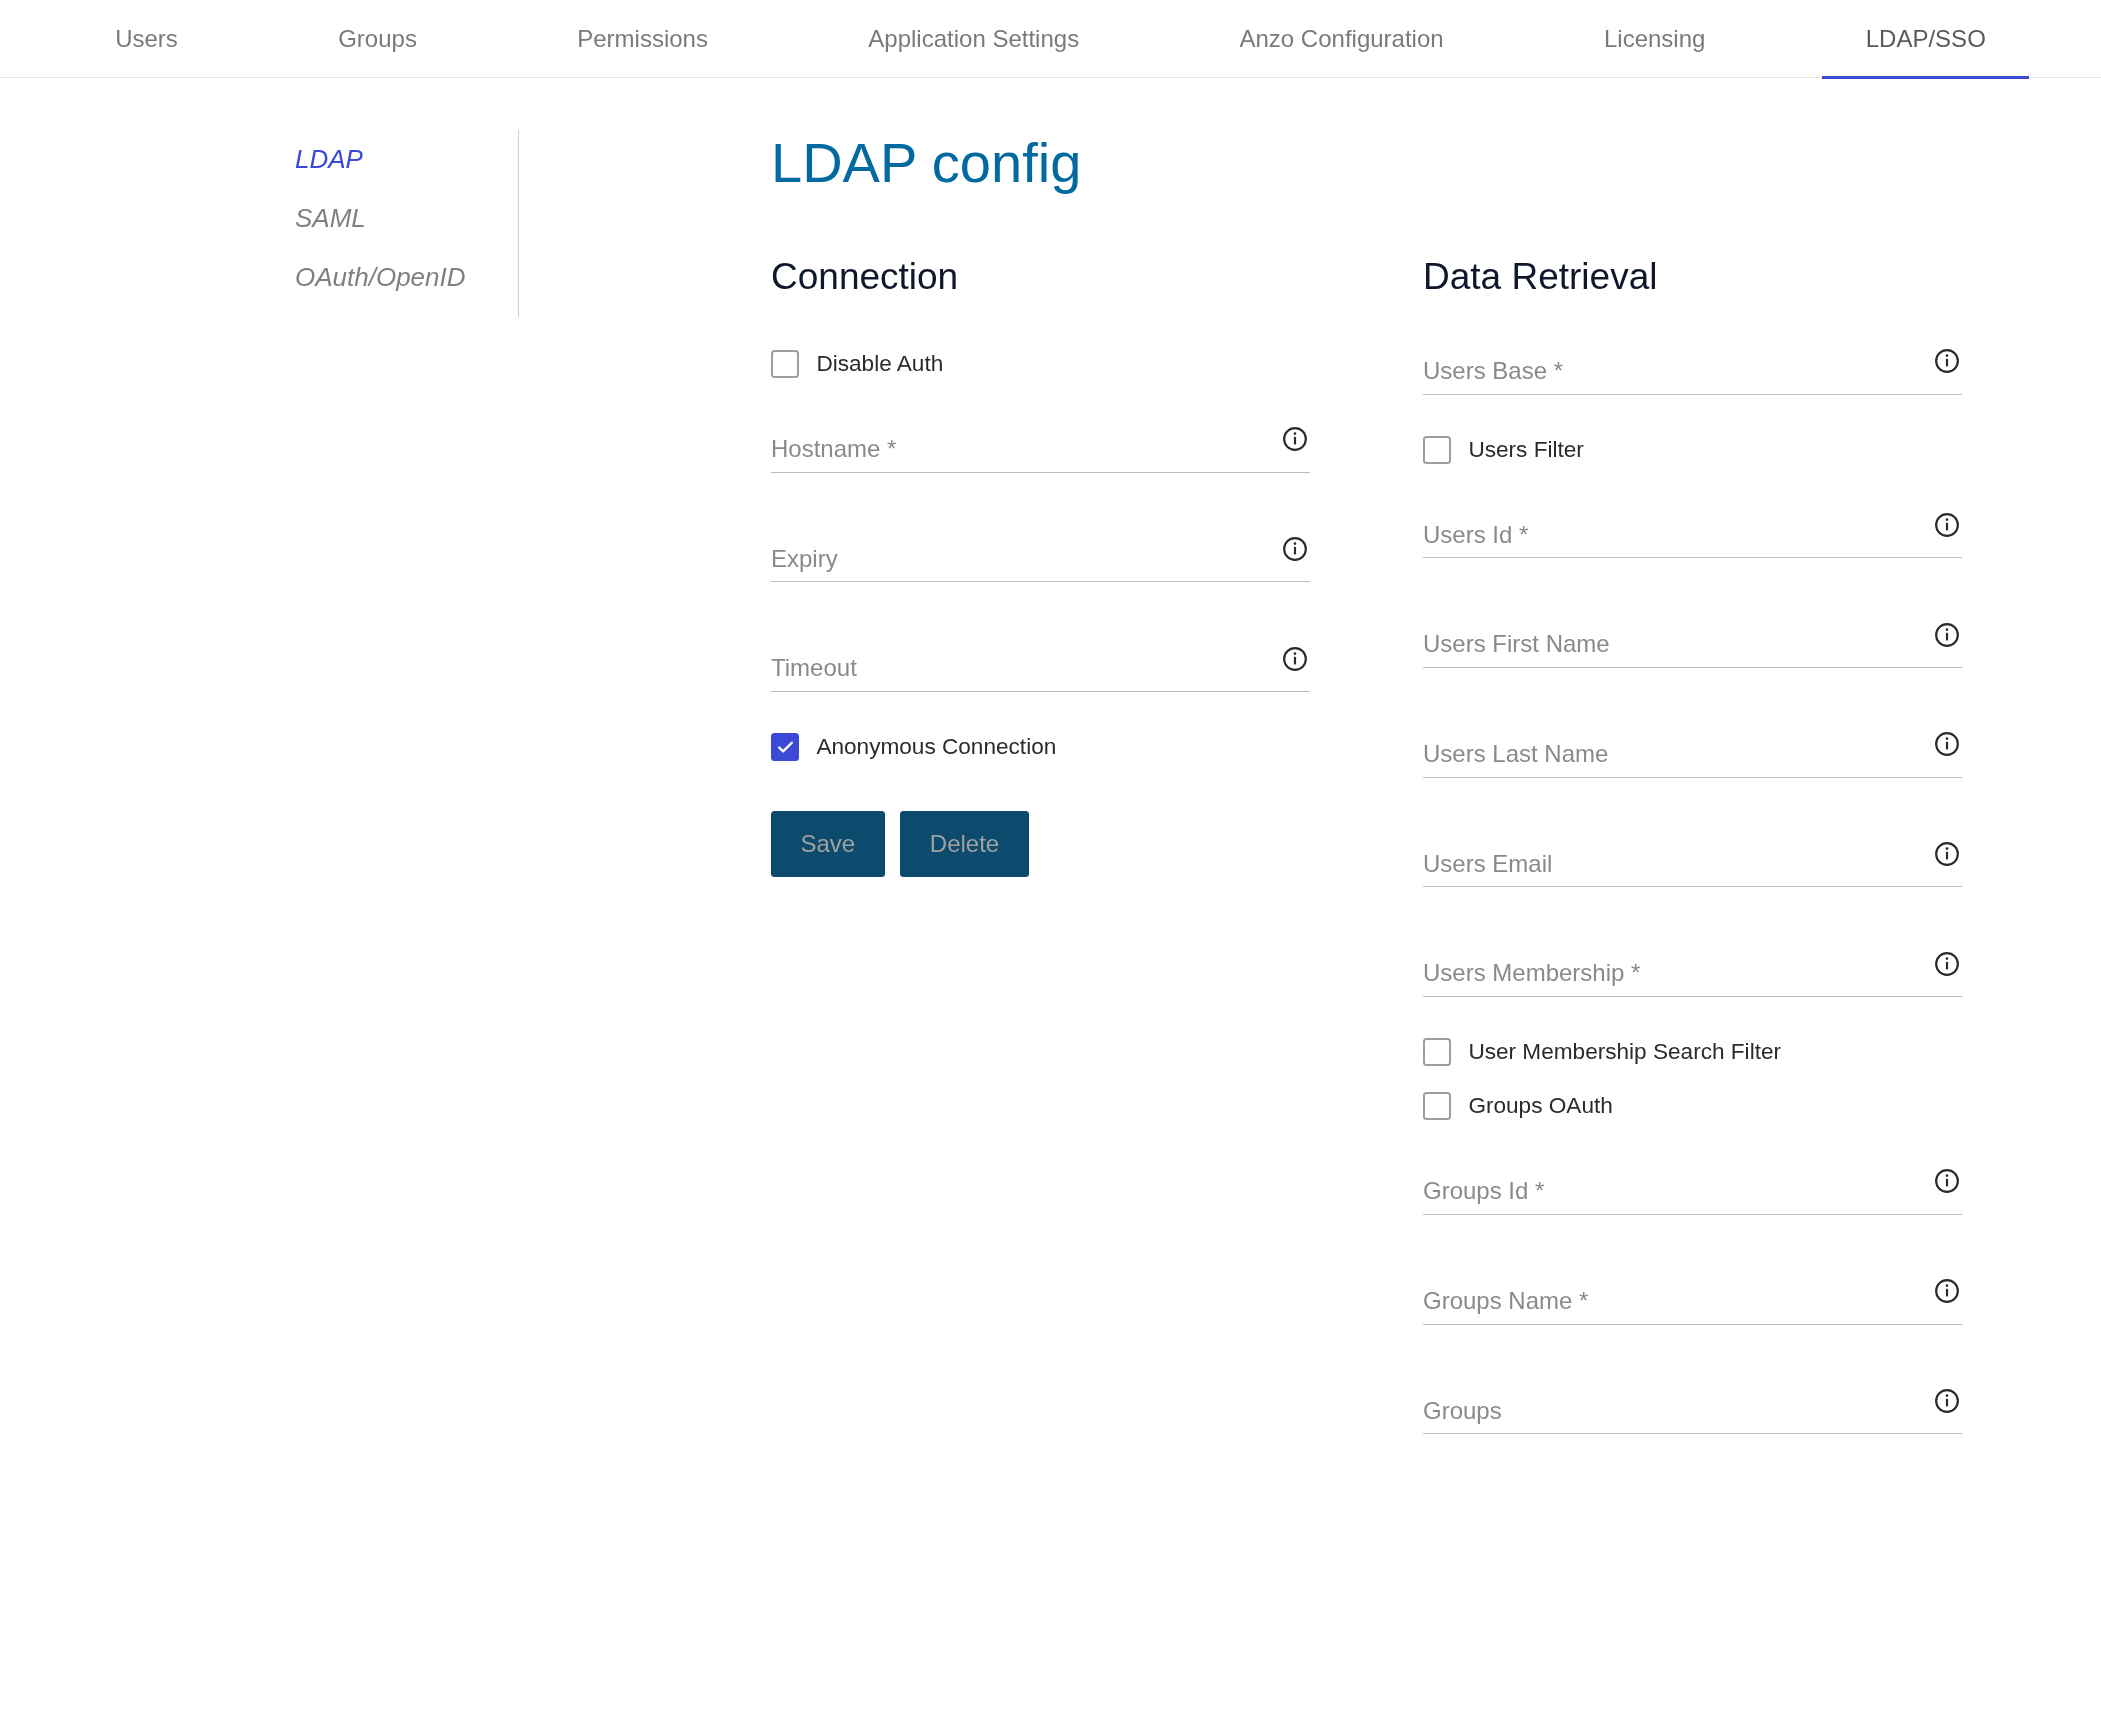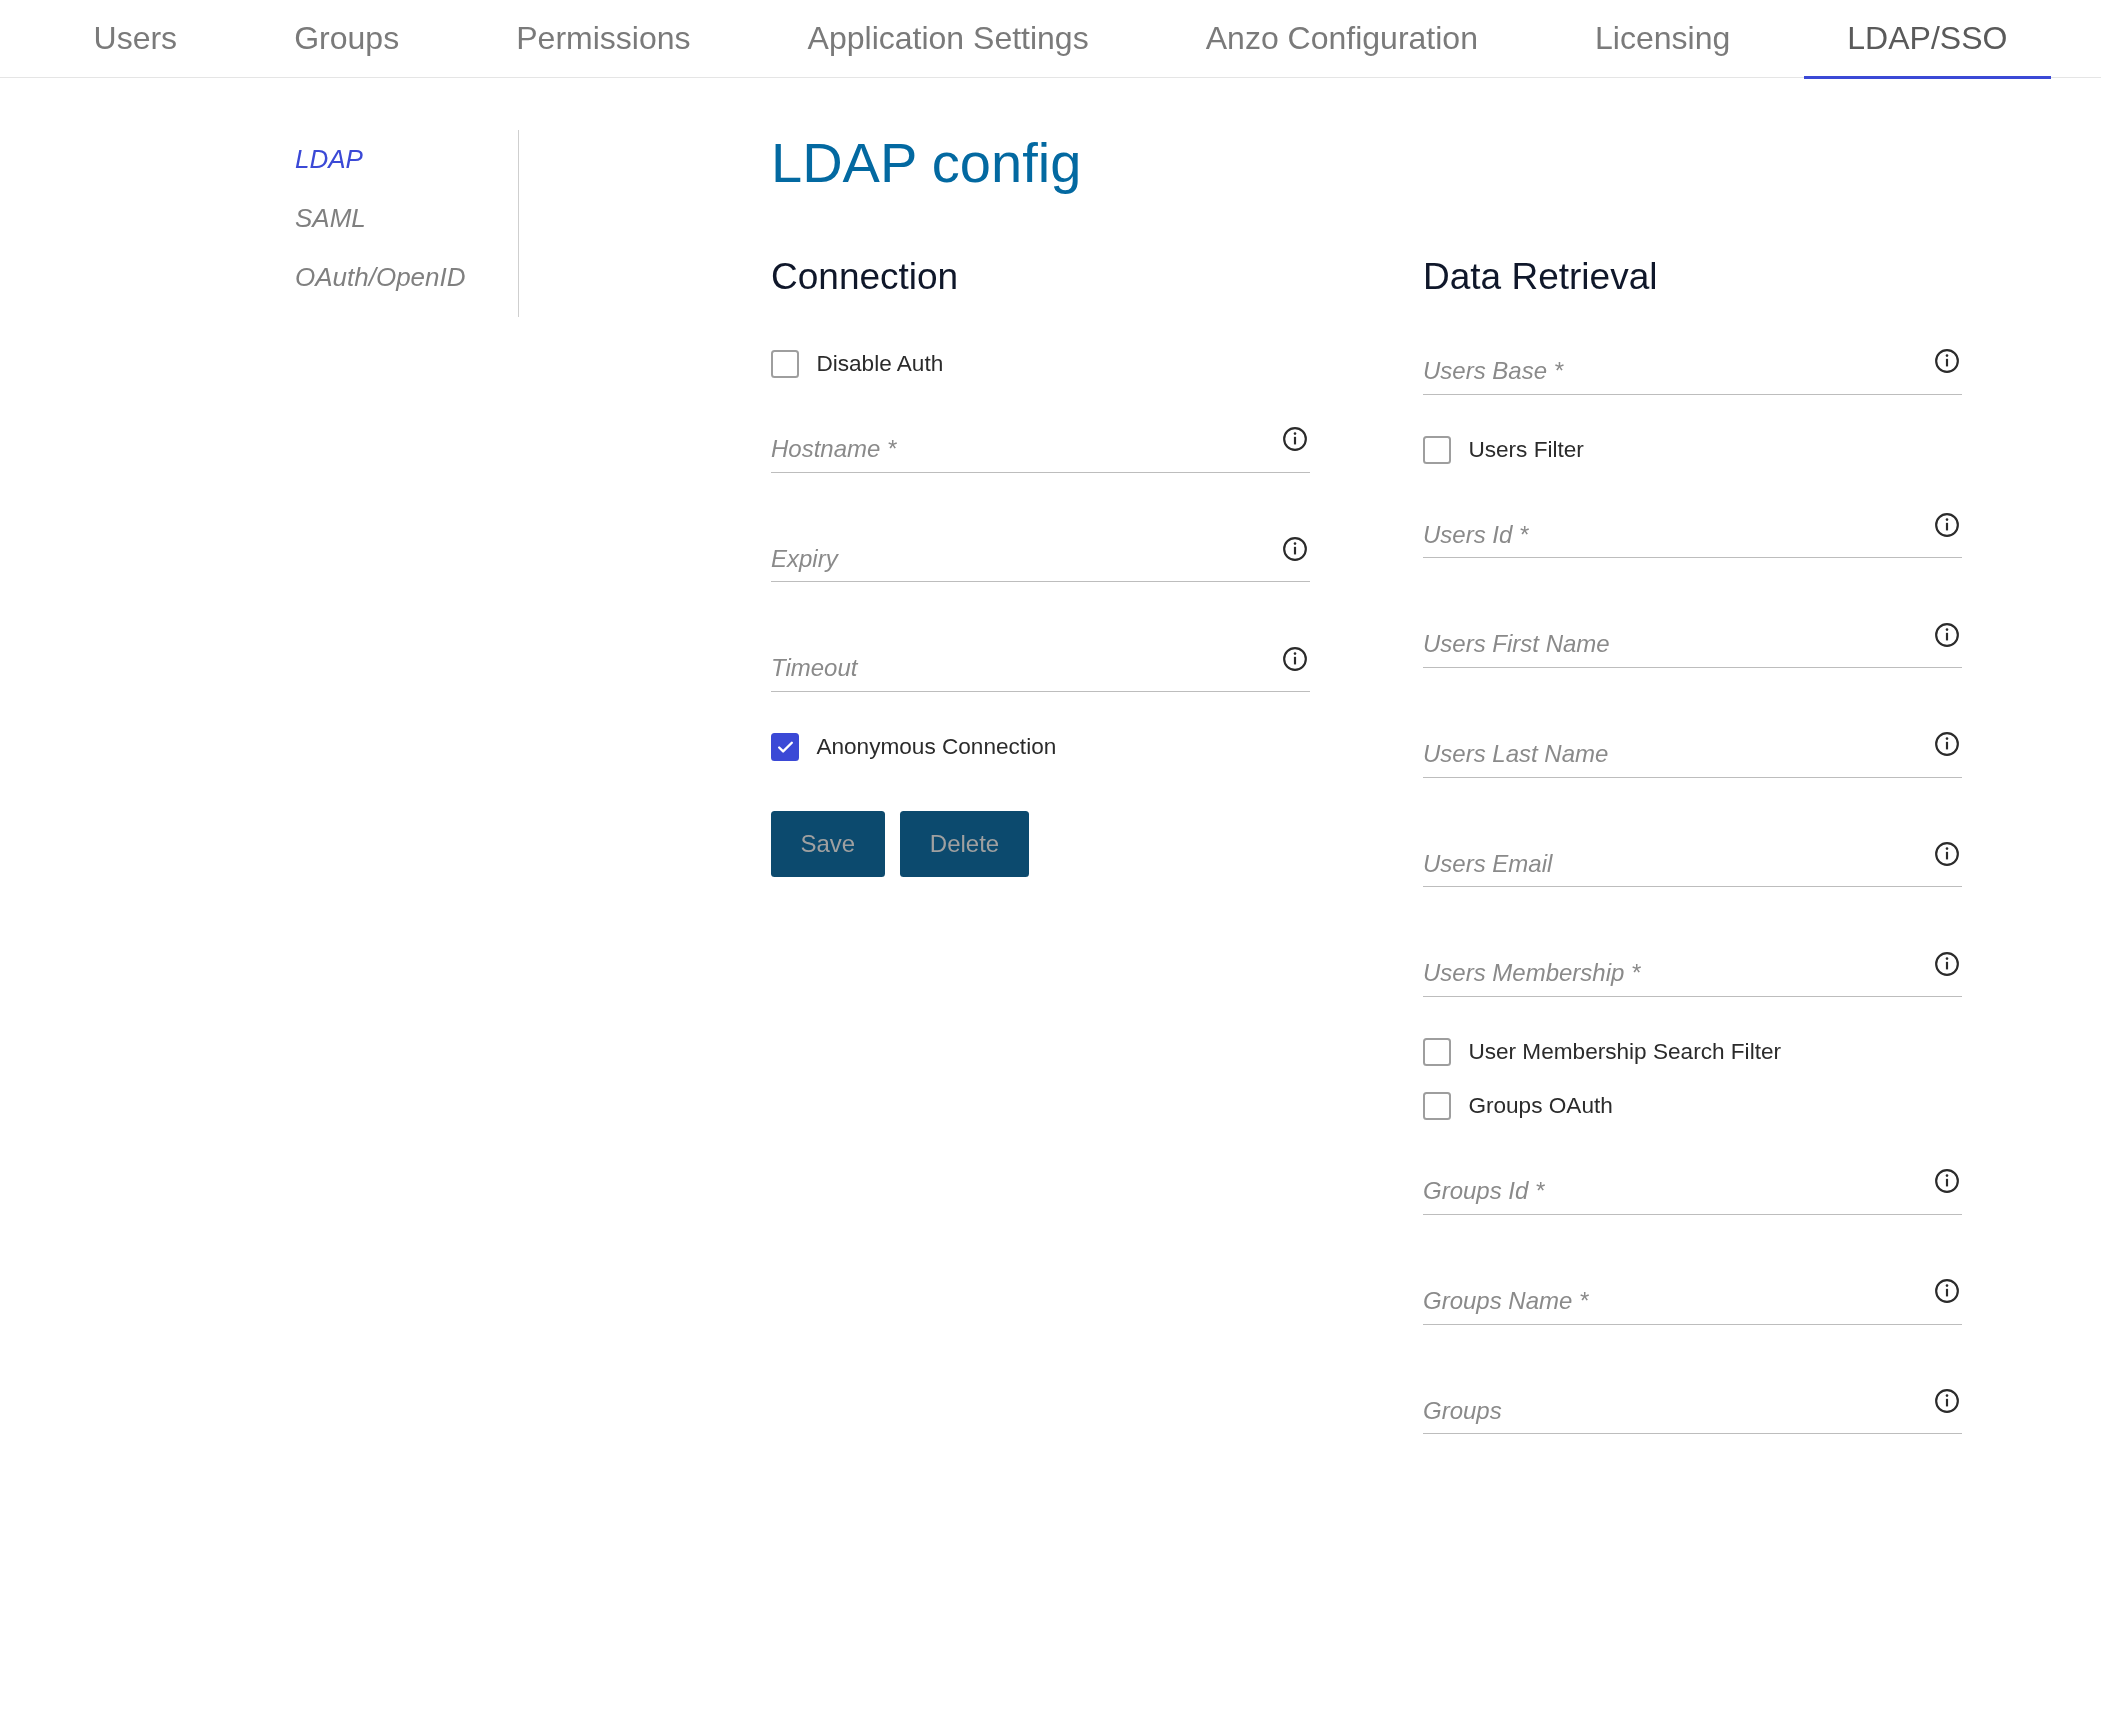--- a/index.html
+++ b/index.html
@@ -14,21 +14,21 @@
     .topnav {
       display: flex;
       justify-content: space-around;
       align-items: center;
       height: 78px;
       border-bottom: 0.9px solid #e5e5e5;
       padding: 0 35px;
     }
     .topnav-item {
       color: #7a7a7a;
-      font-size: 32px;
+      font-size: 24px;
       padding: 0 17.4px;
       height: 80px;
       display: flex;
       align-items: center;
       cursor: pointer;
       position: relative;
     }
     .topnav-item.active {
       color: #5a5a5a;
     }
@@ -99,21 +99,20 @@
     }
     .field-input {
       width: 100%;
       border: none;
       border-bottom: 0.9px solid #bdbdbd;
       font-size: 24px;
       color: #222;
       padding: 7px 40px 8.7px 0;
       outline: none;
       background: transparent;
-      font-style: italic;
     }
     .field-input::placeholder {
       color: #8a8a8a;
     }
     .field .info-icon {
       position: absolute;
       right: 0;
       top: -3.5px;
     }
 

